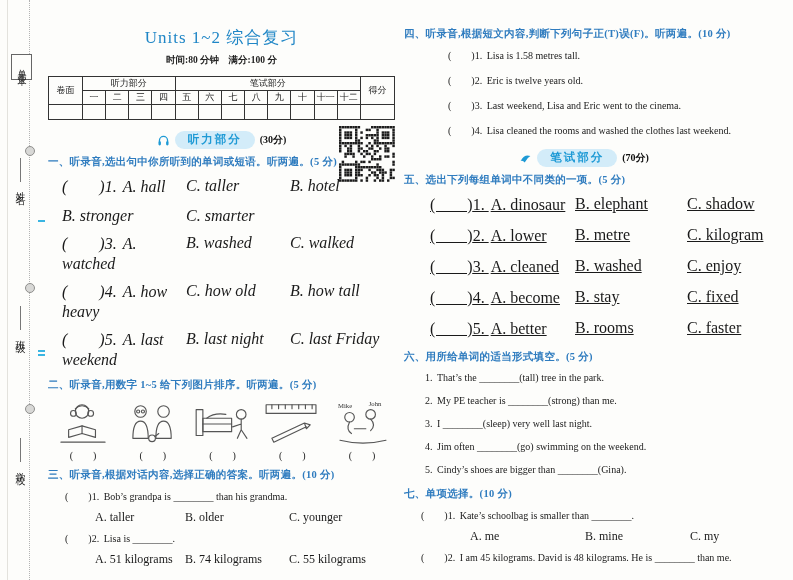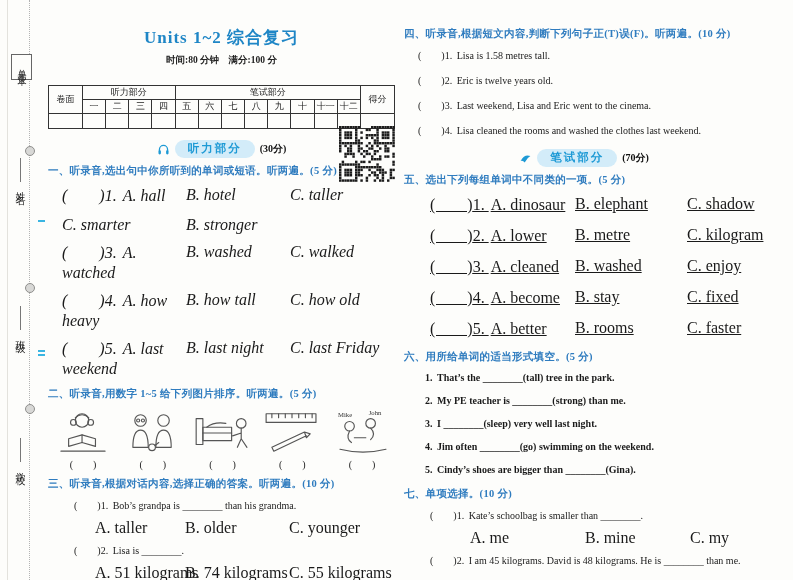--- a/index.html
+++ b/index.html
@@ -18,48 +18,48 @@
              background:#d8d8d6;border:1px solid #8f8f8d;}
   .m1{top:146px}.m2{top:283px}.m3{top:404px}
   .cyan-mark{position:absolute;background:#3ab5e2;height:2px;width:7px;}
   .c1{left:38px;top:220px}
   .c2{left:38px;top:350px;box-shadow:0 4px 0 #3ab5e2;}
 
   .col{position:absolute;}
   .col-left{left:48px;top:26px;width:347px;}
   .col-right{left:404px;top:22px;width:360px;}
 
-  .title{font-size:17px;font-weight:bold;color:#1f86c6;text-align:center;letter-spacing:1px;}
+  .title{font-size:17px;font-weight:normal;color:#1f86c6;text-align:center;letter-spacing:1px;}
   .subtitle{font-size:9.5px;font-weight:bold;text-align:center;margin-top:5px;color:#222;}
 
-  table.score-table{margin-top:18px;width:100%;border-collapse:collapse;table-layout:fixed;}
+  table.score-table{margin-top:9px;width:100%;border-collapse:collapse;table-layout:fixed;}
   table.score-table td{border:1px solid #333;font-size:9px;text-align:center;height:13px;
                        padding:0;overflow:hidden;line-height:13px;color:#222;}
   table.score-table tr.empty-row td{height:14px;}
 
   .badge-row{display:flex;justify-content:center;align-items:center;gap:5px;margin-top:11px;margin-bottom:6px;}
   .pill{background:#d3ecf9;color:#1e9ad5;font-weight:bold;font-size:11.5px;padding:1px 13px 2px;
         border-radius:10px;letter-spacing:2px;}
   .bscore{font-size:10px;font-weight:bold;color:#111;}
   .bicon svg{width:13px;height:13px;display:block;}
 
   .qr{position:absolute;top:100px;right:0;width:56px;height:56px;}
   .qr svg{width:100%;height:100%;}
 
   .sec-title{color:#2f7cbf;font-size:10.5px;margin:5px 0 8px;font-weight:600;letter-spacing:.3px;}
-  .qrow{font-size:10px;margin:0 0 6px 26px;white-space:nowrap;}
+  .qrow{font-size:10px;margin:0 0 6px 17px;white-space:nowrap;}
   .grid3{display:grid;}
   .g1{grid-template-columns:124px 104px 1fr;margin:0 0 9px 14px;font-style:italic;}
   .g5{grid-template-columns:145px 112px 1fr;margin:0 0 10px 26px;text-decoration:underline;}
-  .opts{display:grid;font-size:16px;white-space:nowrap;margin-bottom:7px;}
+  .opts{display:grid;font-size:12px;white-space:nowrap;margin-bottom:7px;}
   .opts-left{grid-template-columns:90px 104px 1fr;margin-left:47px;}
   .opts-right{grid-template-columns:115px 105px 1fr;margin-left:66px;}
   .stem-row{margin-bottom:6px;}
-  .s4row{margin:0 0 11px 14px;}
-  .s6row{margin:4px 0 12px 21px;font-weight:bold;}
+  .s4row{margin:0 0 11px 44px;}
+  .s6row{margin:4px 0 12px 21px;}
   .bracket{letter-spacing:0;}
   .qnum{padding-right:2px;}
 
   .pics{display:flex;justify-content:space-between;margin:2px 2px 0 4px;}
   .pic-cell{width:62px;height:46px;}
   .pic-cell svg{width:100%;height:100%;stroke:#555;fill:none;stroke-width:1.2;
                 stroke-linecap:round;stroke-linejoin:round;}
   .pic-cell svg text{stroke:none;fill:#333;font-family:"Liberation Serif",serif;}
   .pic-brackets{display:flex;justify-content:space-between;margin:3px 2px 5px 4px;font-size:10px;}
   .pic-brackets span{width:62px;text-align:center;}
@@ -386,36 +386,36 @@
           <rect x="33.8" y="52.0" width="2.4" height="2.4"></rect>
           <rect x="39.0" y="52.0" width="2.4" height="2.4"></rect>
           <rect x="41.6" y="52.0" width="2.4" height="2.4"></rect>
           <rect x="46.8" y="52.0" width="2.4" height="2.4"></rect>
         </svg></div>
 
     <div id="left-sections">
         <div class="sec-title">一、听录音,选出句中你所听到的单词或短语。听两遍。(5 分)</div>
         <div class="grid3 g1">
           <span class="c1"><span class="bracket">(　　)</span><span class="qnum">1. </span><span class="opt">A. hall</span></span>
+          <span class="opt">C. taller</span>
           <span class="opt">B. hotel</span>
-          <span class="opt">C. taller</span>
         </div>
         <div class="grid3 g1">
+          <span class="opt">B. stronger</span>
           <span class="opt">C. smarter</span>
-          <span class="opt">B. stronger</span>
         </div>
         <div class="grid3 g1">
           <span class="c1"><span class="bracket">(　　)</span><span class="qnum">3. </span><span class="opt">A. watched</span></span>
           <span class="opt">B. washed</span>
           <span class="opt">C. walked</span>
         </div>
         <div class="grid3 g1">
           <span class="c1"><span class="bracket">(　　)</span><span class="qnum">4. </span><span class="opt">A. how heavy</span></span>
+          <span class="opt">C. how old</span>
           <span class="opt">B. how tall</span>
-          <span class="opt">C. how old</span>
         </div>
         <div class="grid3 g1">
           <span class="c1"><span class="bracket">(　　)</span><span class="qnum">5. </span><span class="opt">A. last weekend</span></span>
           <span class="opt">B. last night</span>
           <span class="opt">C. last Friday</span>
         </div>
         <div class="sec-title">二、听录音,用数字 1~5 给下列图片排序。听两遍。(5 分)</div>
         <div class="pics">
           <div class="pic-cell"><svg viewBox="0 0 62 48">
               <circle cx="30" cy="12" r="7"></circle>

